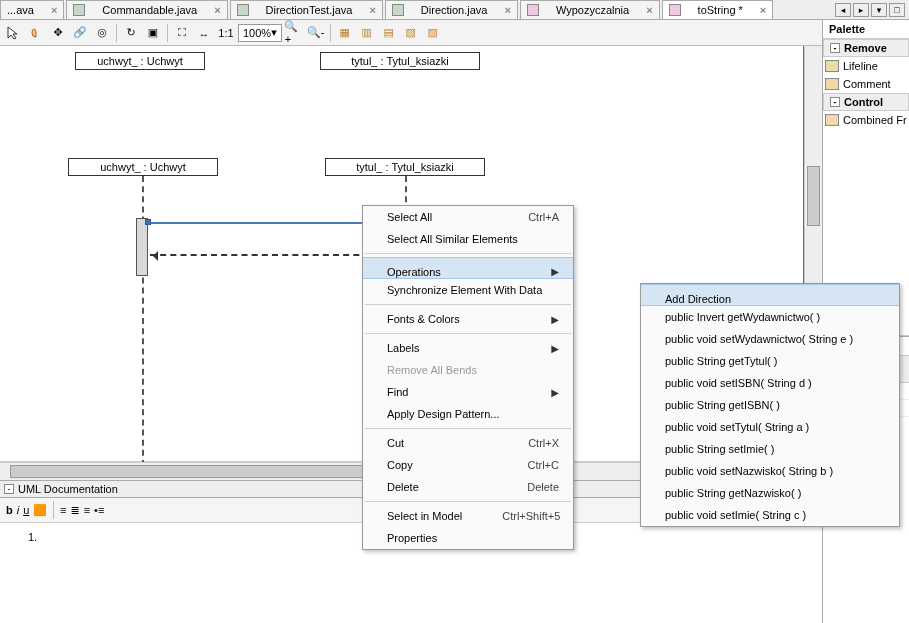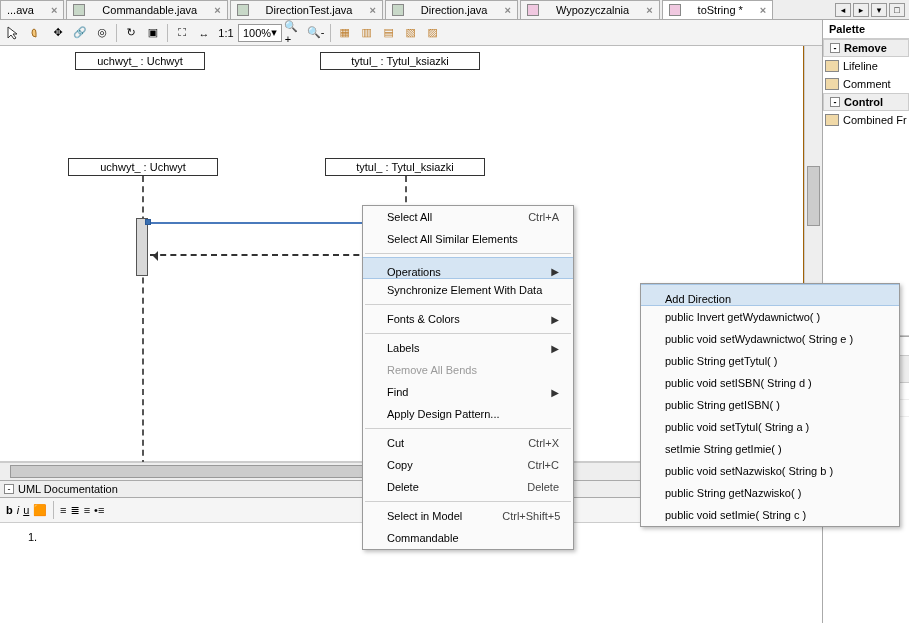--- a/index.html
+++ b/index.html
@@ -280,21 +280,21 @@
   <div class="menu-item">
       <span>Delete</span>
       <span class="short">Delete</span>
     </div>
   <div class="menu-sep"></div>
   <div class="menu-item">
       <span>Select in Model</span>
       <span class="short">Ctrl+Shift+5</span>
     </div>
   <div class="menu-item">
-      <span>Commandable</span>
+      <span>Properties</span>
     </div>
 </div>
 
 <div class="menu sub">
   <div class="menu-item hover">
       <span>Add Direction</span>
     </div>
   <div class="menu-item">
       <span>public Invert  getWydawnictwo(  )</span>
     </div>
@@ -307,21 +307,21 @@
   <div class="menu-item">
       <span>public void  setISBN( String d )</span>
     </div>
   <div class="menu-item">
       <span>public String  getISBN(  )</span>
     </div>
   <div class="menu-item">
       <span>public void  setTytul( String a )</span>
     </div>
   <div class="menu-item">
-      <span>setImie String  getImie(  )</span>
+      <span>public String  setImie(  )</span>
     </div>
   <div class="menu-item">
       <span>public void  setNazwisko( String b )</span>
     </div>
   <div class="menu-item">
       <span>public String  getNazwisko(  )</span>
     </div>
   <div class="menu-item">
       <span>public void  setImie( String c )</span>
     </div>

